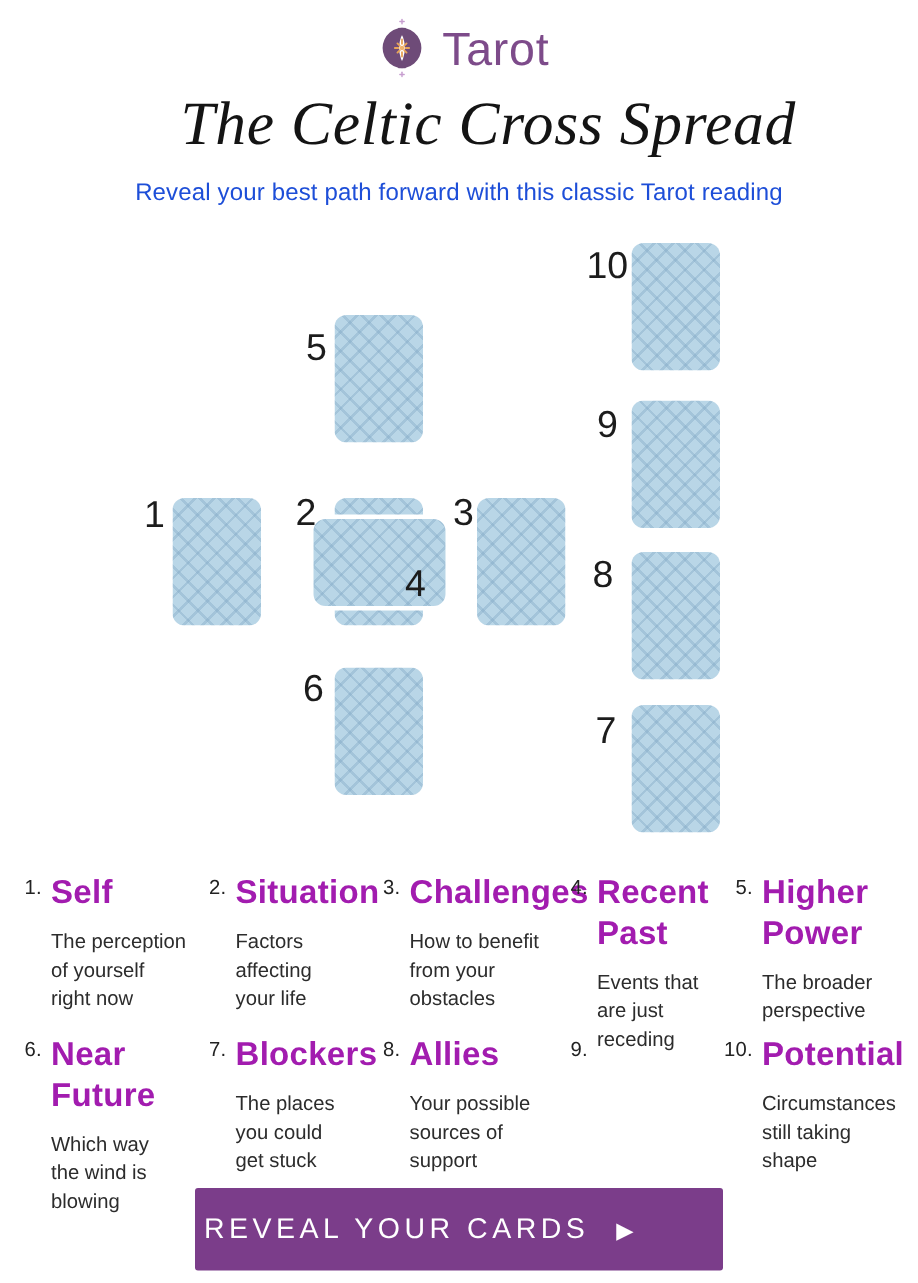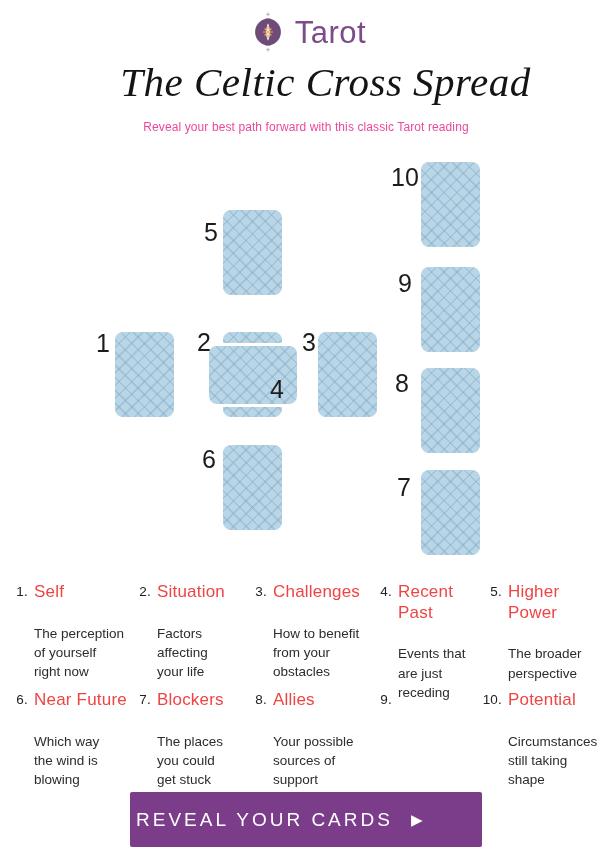--- a/index.html
+++ b/index.html
@@ -17,21 +17,21 @@
     font-size:31px; line-height:1; color:#7d4b8a; letter-spacing:0.5px;
     font-weight:400;
   }
   .title {
     position:absolute; top:58px; left:0; right:0; text-align:center;
     font-family:"Liberation Serif", serif; font-style:italic; font-weight:500;
     font-size:41px; color:#141414; letter-spacing:0.5px;padding-left:39px;
   }
   .subtitle {
     position:absolute; top:120px; left:0; right:0; text-align:center;
-    font-size:12px; color:#ec4899; letter-spacing:0.1px;
+    font-size:16px; color:#1d4ed8; letter-spacing:0.1px;
   }
 
   
   .card {
     position:absolute; width:59px; height:85px; border-radius:8px;
     background-color:#b9d6e7;
     background-image:
       repeating-linear-gradient(45deg,  rgba(128,167,196,0.38) 0 1.8px, transparent 1.8px 9px),
       repeating-linear-gradient(-45deg, rgba(128,167,196,0.38) 0 1.8px, transparent 1.8px 9px);
     z-index:1;
@@ -70,25 +70,25 @@
   }
   .legend-row.r1 { top:582px; }
   .legend-row.r2 { top:690px; }
   .legend-item { display:flex; }
   .legend-num {
     flex:none; width:20px; text-align:right; font-size:13.5px; color:#222222;
     padding-top:2px; letter-spacing:0.2px;
   }
   .legend-content { margin-left:6px; }
   .legend-title {
-    font-size:17px; font-weight:400; color:#ef4444; line-height:1.22;
+    font-size:22px; font-weight:700; color:#a21caf; line-height:1.22;
     white-space:pre-line; letter-spacing:0.2px;
   }
   .legend-body {
-    margin-top:21px; font-size:13.5px; line-height:1.43; color:#2c2c2c;
+    margin-top:9px; font-size:13.5px; line-height:1.43; color:#2c2c2c;
     white-space:pre-line;
   }
 
   
   .cta {
     position:absolute; top:792px; left:130px; width:352px; height:55px;
     background:#7b3d8a; color:#ffffff; border:none; border-radius:2px;
     display:flex; align-items:center; gap:18px;
     font-family:"Liberation Sans", sans-serif;
     font-size:19px; letter-spacing:3px; cursor:pointer;

